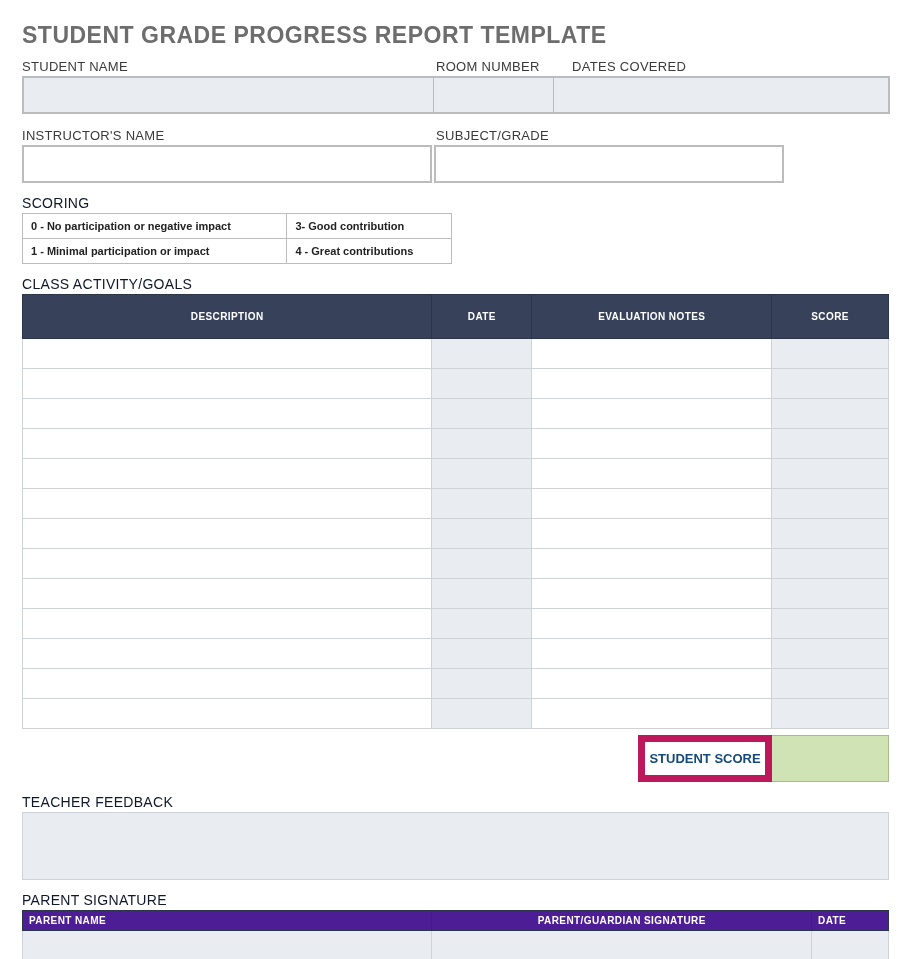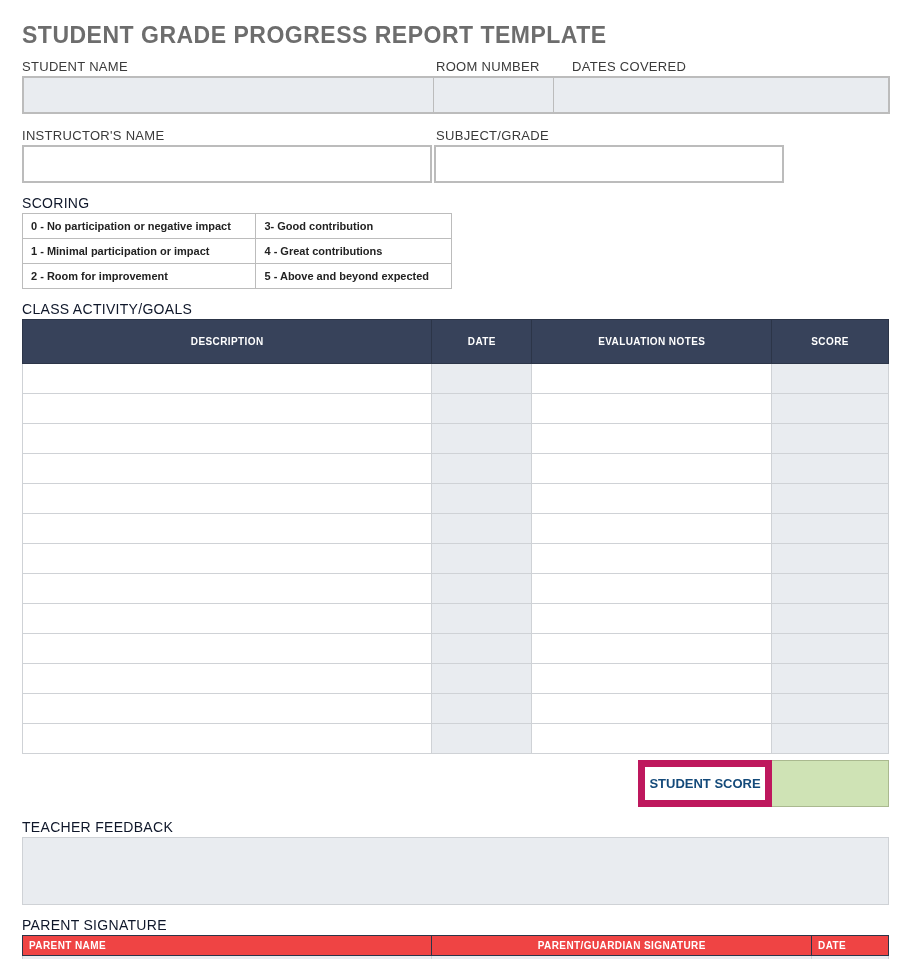--- a/index.html
+++ b/index.html
@@ -136,21 +136,21 @@
     border: 1px solid #cfd2d6;
   }
 
   
   .parent-table {
     border-collapse: collapse;
     width: 867px;
     font-size: 10px;
   }
   .parent-table th {
-    background: #ef4444;
+    background: #4c1d95;
     color: #fff;
     font-weight: 700;
     letter-spacing: 0.4px;
     padding: 4px 6px;
     border: 1px solid #2c3548;
     text-align: left;
   }
   .parent-table td {
     border: 1px solid #cfd2d6;
     height: 36px;
@@ -188,24 +188,20 @@
 <div class="section-heading">SCORING</div>
 <table class="scoring-table">
   <tbody>
       <tr>
     <td>0 - No participation or negative impact</td>
     <td>3- Good contribution</td>
   </tr>
   <tr>
     <td>1 - Minimal participation or impact</td>
     <td>4 - Great contributions</td>
-  </tr>
-  <tr>
-    <td>2 - Room for improvement</td>
-    <td>5 - Above and beyond expected</td>
   </tr>
 </tbody>
   </table>
 
 <div class="section-heading">CLASS ACTIVITY/GOALS</div>
 <table class="activity-table">
   <thead>
     <tr>
       <th class="col-desc">DESCRIPTION</th>
       <th class="col-date">DATE</th>

